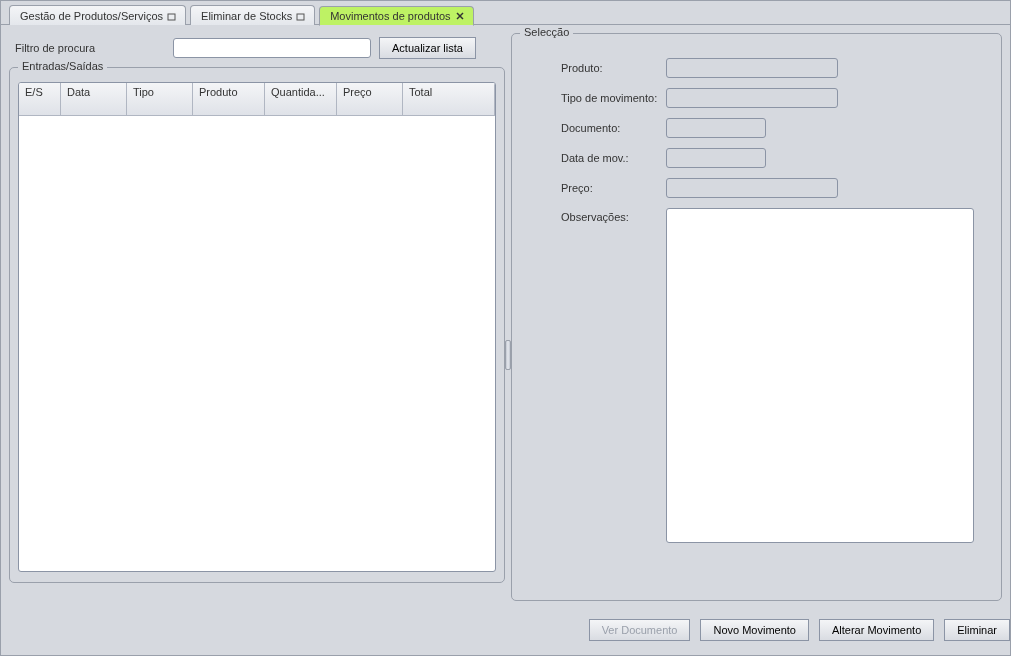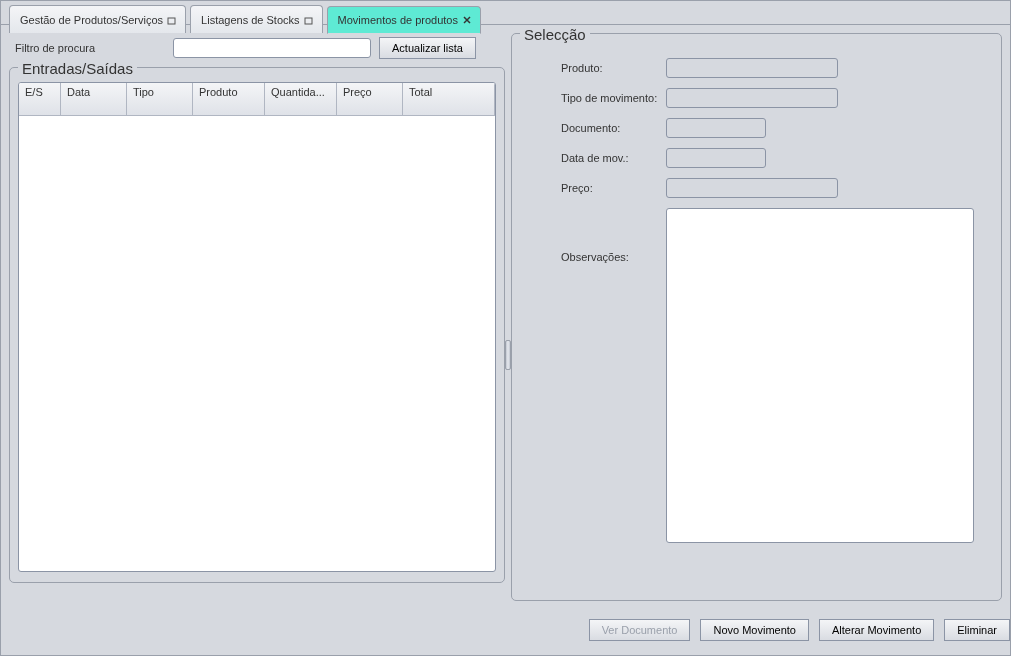--- a/index.html
+++ b/index.html
@@ -29,26 +29,26 @@
     }
     .tab {
       display: flex;
       align-items: center;
       padding: 2px 8px 2px 10px;
       background: linear-gradient(#f4f5f7, #e4e7ec);
       border: 1px solid #9aa0ab;
       border-bottom: none;
       border-radius: 4px 4px 0 0;
       cursor: pointer;
-      height: 28px;
+      height: 20px;
       position: relative;
       top: 0px;
     }
     .tab.active {
-      background: #5eead4;
+      background: #bef264;
       border-bottom: 1px solid #d6d9df;
       top: 1px;
     }
     .tab-glyph {
       width: 10px;
       height: 10px;
       margin-left: 4px;
       fill: #555;
     }
     .content {
@@ -106,21 +106,21 @@
       border-radius: 5px;
       position: relative;
       padding: 14px 8px 8px 8px;
     }
     .group-title {
       position: absolute;
       top: -8px;
       left: 8px;
       background: #d6d9df;
       padding: 0 4px;
-      font-size: 15px;
+      font-size: 11px;
     }
     .entradas-box { height: 516px; }
     .table-wrap {
       background: #fff;
       border: 1px solid #8b94a5;
       border-radius: 3px;
       height: 490px;
       overflow: hidden;
     }
     .table-header {
@@ -178,42 +178,42 @@
       border: 1px solid #8b94a5;
       border-radius: 3px;
       width: 308px;
       height: 335px;
       resize: none;
       font-family: inherit;
       font-size: 11px;
       padding: 4px;
     }
     .form-row-top { align-items: flex-start; }
-    .form-row-top .form-label { padding-top: 3px; margin-top: 40px; }
+    .form-row-top .form-label { padding-top: 3px; }
     .bottom-buttons {
       display: flex;
       gap: 10px;
       justify-content: flex-end;
       padding: 8px 0 10px 9px;
     }
   </style>
 </head>
 <body>
 
 <div class="app-frame">
 
   <div class="tabs-row">
     <div class="tab">
       <span>Gestão de Produtos/Serviços</span>
       <svg class="tab-glyph" viewBox="0 0 10 10">
           <rect x="1" y="3" width="7" height="6" fill="none" stroke="#555" stroke-width="1"></rect>
         </svg>
     </div>
     <div class="tab">
-      <span>Listagens de Stocks</span>
+      <span>Eliminar de Stocks</span>
       <svg class="tab-glyph" viewBox="0 0 10 10">
           <rect x="1" y="3" width="7" height="6" fill="none" stroke="#555" stroke-width="1"></rect>
         </svg>
     </div>
     <div class="tab active">
       <span>Movimentos de produtos</span>
       <svg class="tab-glyph" viewBox="0 0 10 10">
           <line x1="2" y1="2" x2="8" y2="8" stroke="#333" stroke-width="1.5"></line>
           <line x1="8" y1="2" x2="2" y2="8" stroke="#333" stroke-width="1.5"></line>
         </svg>

